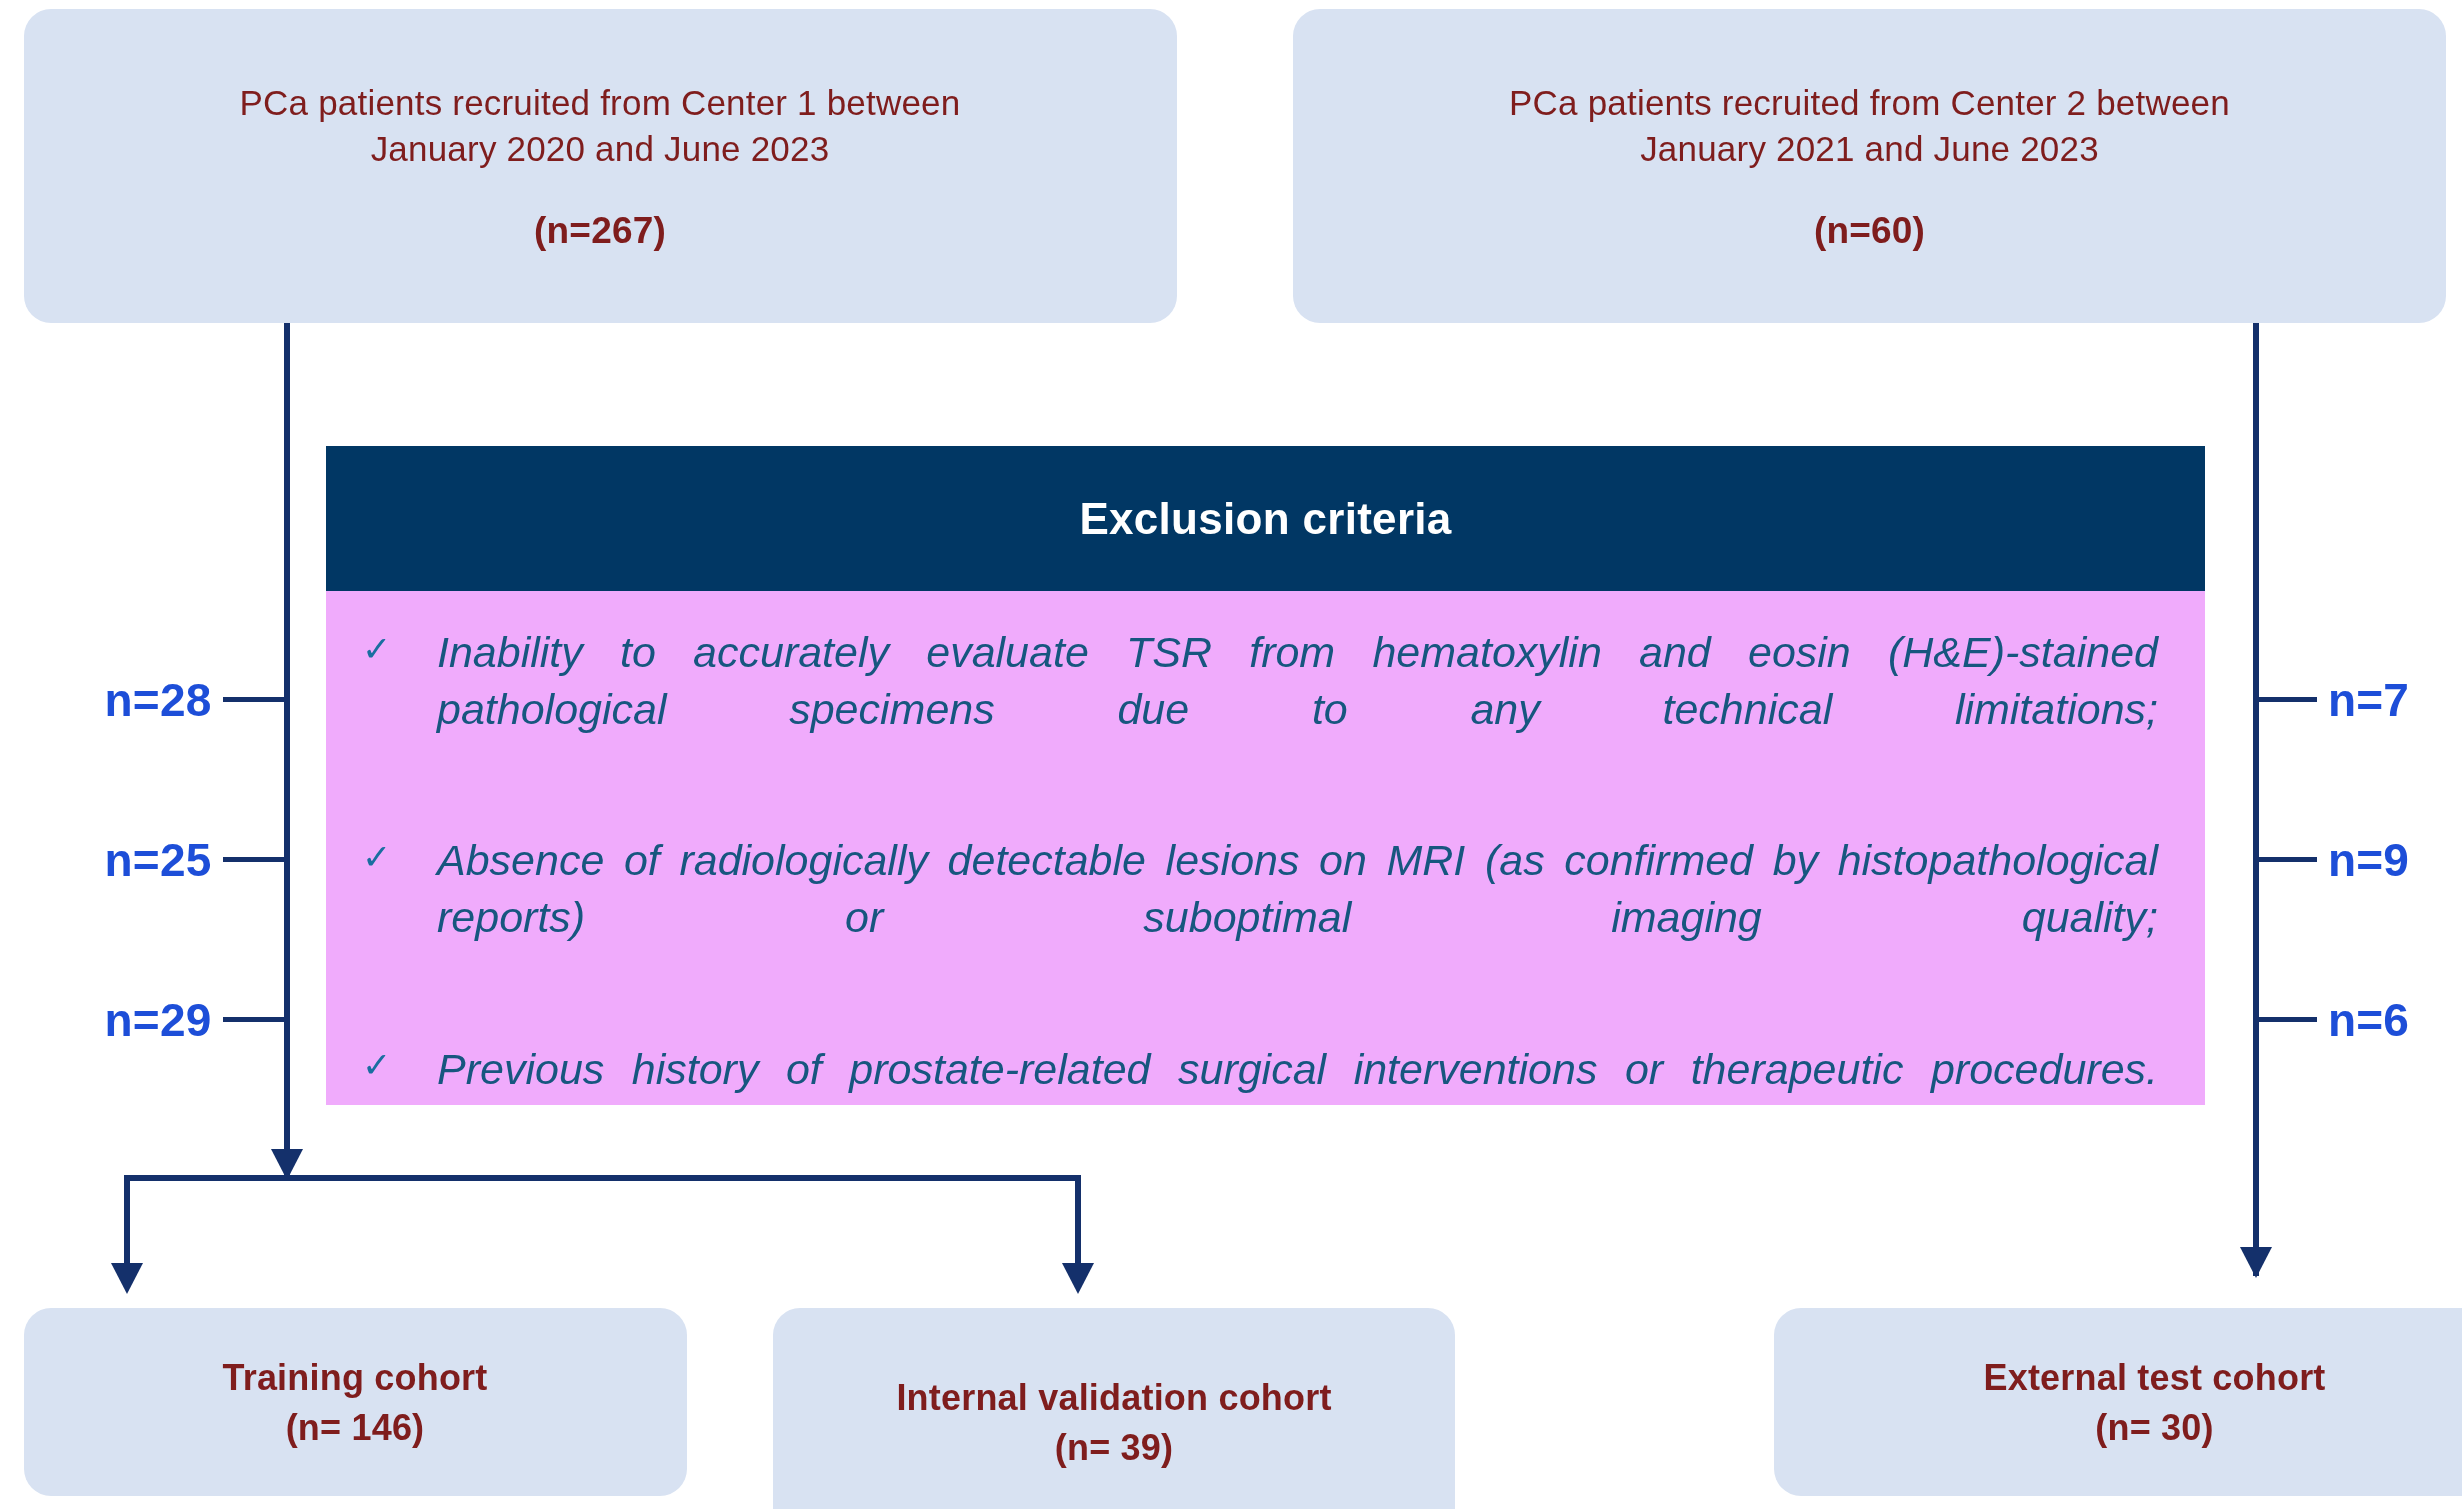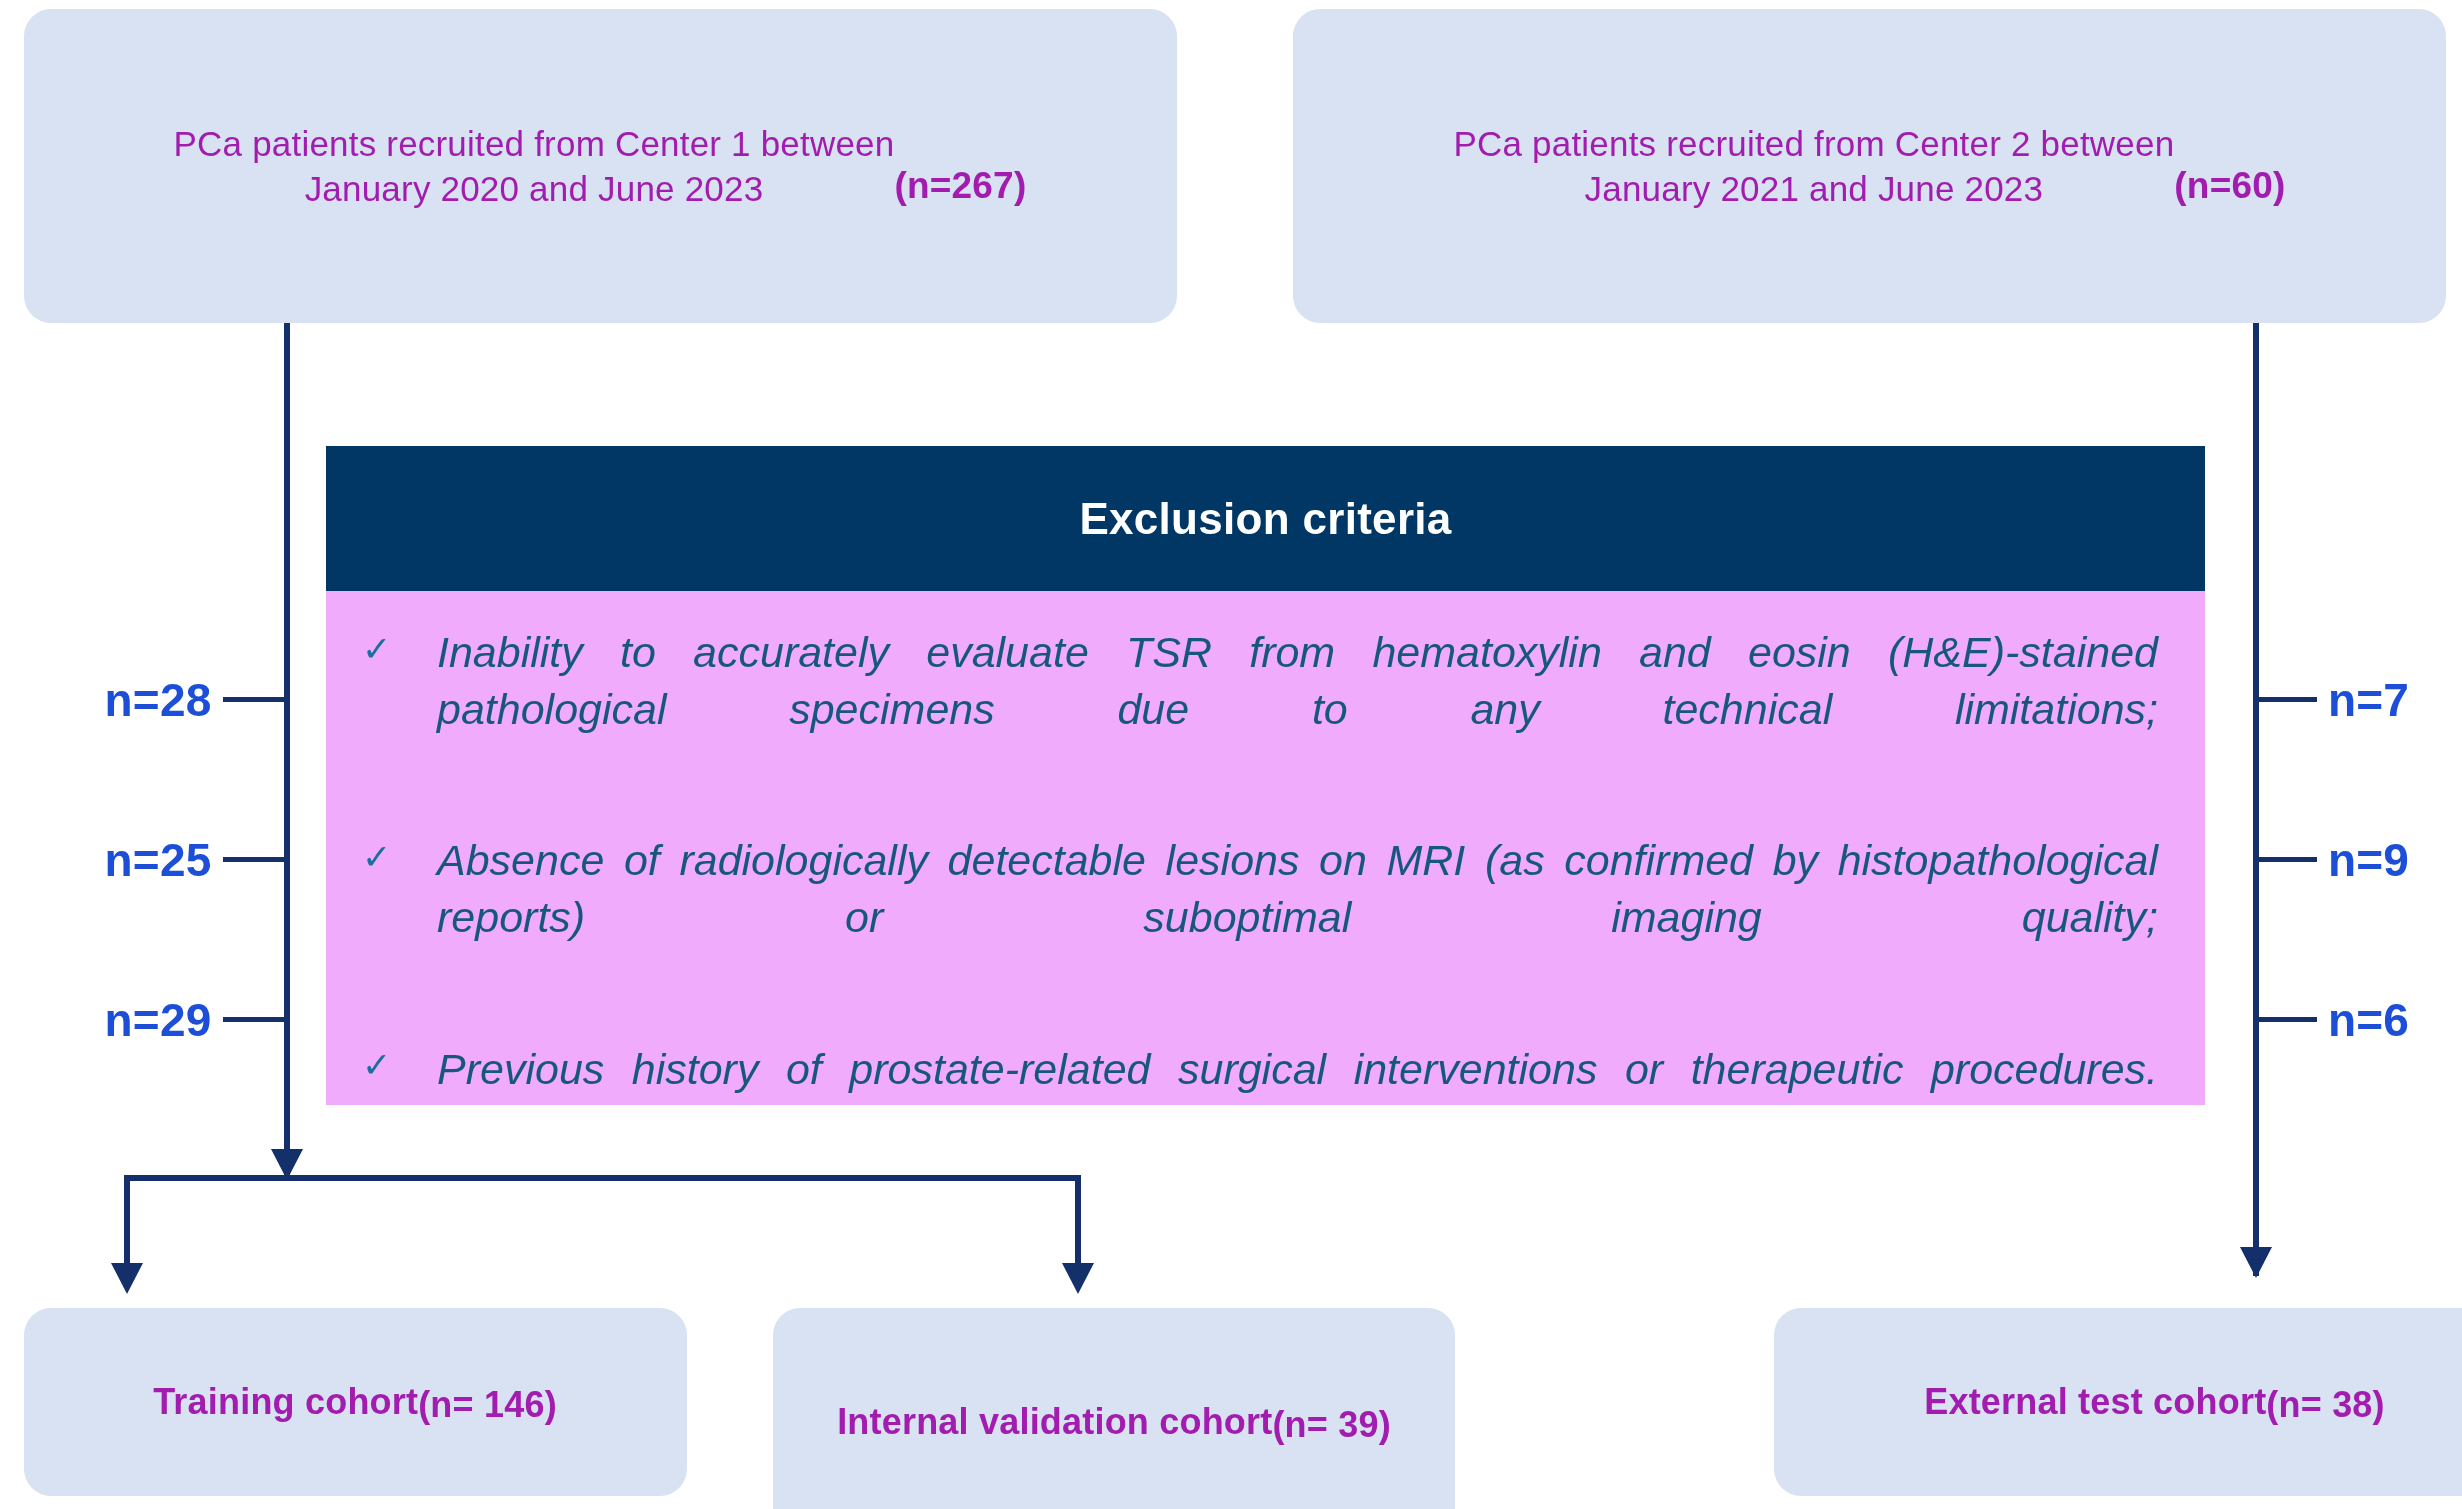--- a/index.html
+++ b/index.html
@@ -17,23 +17,23 @@
     height: 1509px;
     background: #ffffff;
     overflow: hidden;
   }
 
   
   .box {
     position: absolute;
     background: #d8e2f2;
     border-radius: 27px;
-    color: #a21caf;
+    color: #7f1d1d;
     display: flex;
-    flex-direction: row;
+    flex-direction: column;
     align-items: center;
     justify-content: center;
     text-align: center;
     padding: 14px 27px;
   }
   .box .line {
     font-size: 35px;
     line-height: 1.30;
     font-weight: 400;
     letter-spacing: 0.2px;
@@ -255,17 +255,17 @@
     <div class="count">(n= 146)</div>
   </div>
 
   <div class="box cohort" id="cohort-internal">
     <div class="line">Internal validation cohort</div>
     <div class="count">(n= 39)</div>
   </div>
 
   <div class="box cohort" id="cohort-external">
     <div class="line">External test cohort</div>
-    <div class="count">(n= 38)</div>
+    <div class="count">(n= 30)</div>
   </div>
 
 </div>
 
 
 </body></html>

